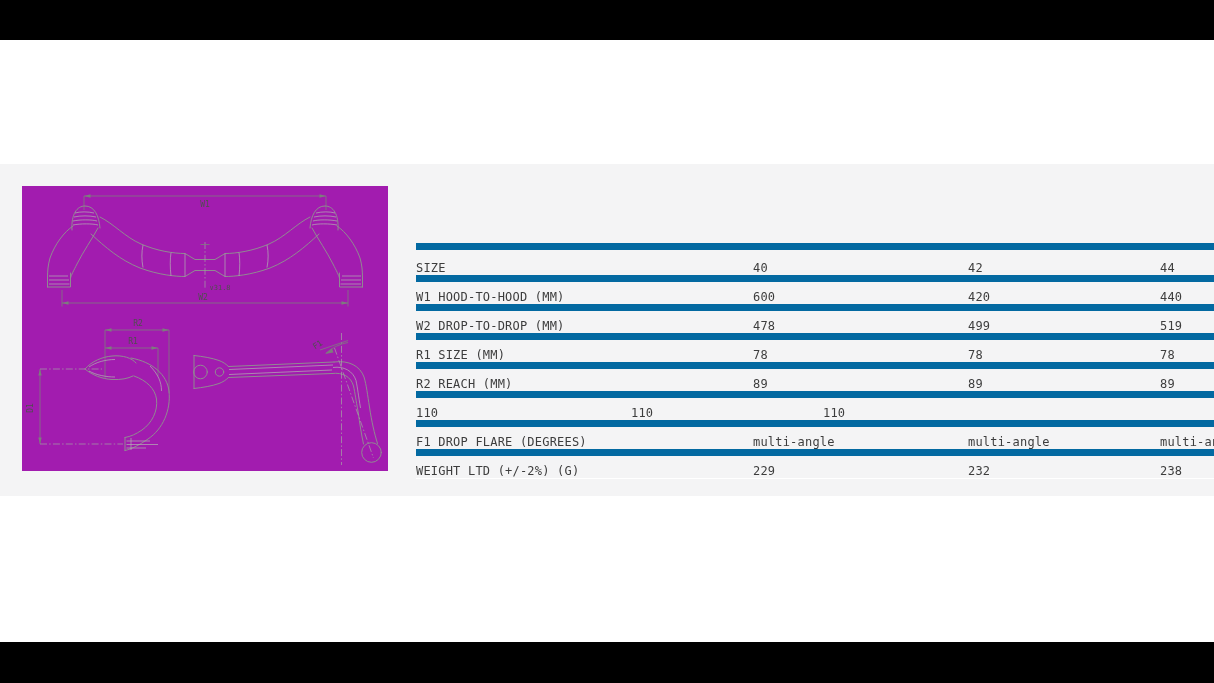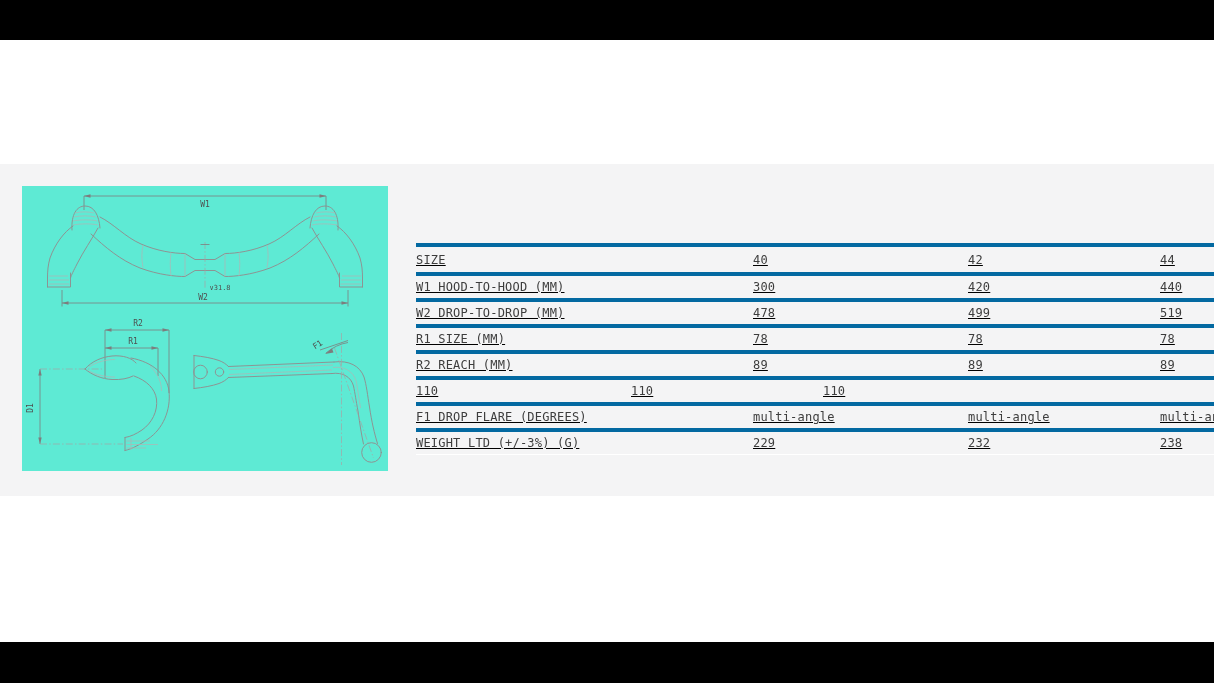--- a/index.html
+++ b/index.html
@@ -4,24 +4,24 @@
 <style>
   html,body{margin:0;padding:0;}
   body{
     width:1214px;height:683px;position:relative;overflow:hidden;
     background:#ffffff;font-family:"DejaVu Sans Mono",monospace;
   }
   .letterbox{position:absolute;left:0;width:1214px;background:#000;}
   .letterbox.top{top:0;height:40px;}
   .letterbox.bottom{top:642px;height:41px;}
   .section{position:absolute;left:0;top:164px;width:1214px;height:332px;background:#f4f4f5;}
-  .panel{position:absolute;left:22px;top:22px;width:366px;height:285px;background:#5eead4;}
+  .panel{position:absolute;left:22px;top:22px;width:366px;height:285px;background:#a21caf;}
   .panel svg{display:block;}
   .spec-table{position:absolute;left:416px;top:79px;right:0;}
-  .row{display:flex;align-items:center;height:22px;border-top:4px solid #0369a1;box-sizing:content-box;text-decoration:underline;}
+  .row{display:flex;align-items:flex-end;height:22px;border-top:7px solid #0369a1;box-sizing:content-box;}
   .row.header{height:25px;}
   .row:last-child{border-bottom:1px solid #ffffff;}
   .cell{font-size:12px;color:#3d3d3d;white-space:nowrap;letter-spacing:0.2px;}
   .cell.label{width:337px;}
   .cell.v1{width:195px;}
   .cell.v2{width:192px;margin-left:20px;}
   .cell.v3{flex:1;overflow:hidden;}
   
   .bar{stroke:#8f8f8f;stroke-width:0.95;fill:none;stroke-linecap:round;}
   .lt{stroke:#b3b3b3;stroke-width:0.7;fill:none;}
@@ -169,21 +169,21 @@
 
   <div class="spec-table">
     <div class="row header">
       <div class="cell label">SIZE</div>
       <div class="cell v1">40</div>
       <div class="cell v2">42</div>
       <div class="cell v3">44</div>
     </div>
     <div class="row">
       <div class="cell label">W1 HOOD-TO-HOOD (MM)</div>
-      <div class="cell v1">300</div>
+      <div class="cell v1">600</div>
       <div class="cell v2">420</div>
       <div class="cell v3">440</div>
     </div>
     <div class="row">
       <div class="cell label">W2 DROP-TO-DROP (MM)</div>
       <div class="cell v1">478</div>
       <div class="cell v2">499</div>
       <div class="cell v3">519</div>
     </div>
     <div class="row">
@@ -203,21 +203,21 @@
       <div class="cell v2">110</div>
       <div class="cell v3">110</div>
     </div>
     <div class="row">
       <div class="cell label">F1 DROP FLARE (DEGREES)</div>
       <div class="cell v1">multi-angle</div>
       <div class="cell v2">multi-angle</div>
       <div class="cell v3">multi-angle</div>
     </div>
     <div class="row">
-      <div class="cell label">WEIGHT LTD (+/-3%) (G)</div>
+      <div class="cell label">WEIGHT LTD (+/-2%) (G)</div>
       <div class="cell v1">229</div>
       <div class="cell v2">232</div>
       <div class="cell v3">238</div>
     </div>
   </div>
 
 </div>
 
 <div class="letterbox bottom"></div>
 

